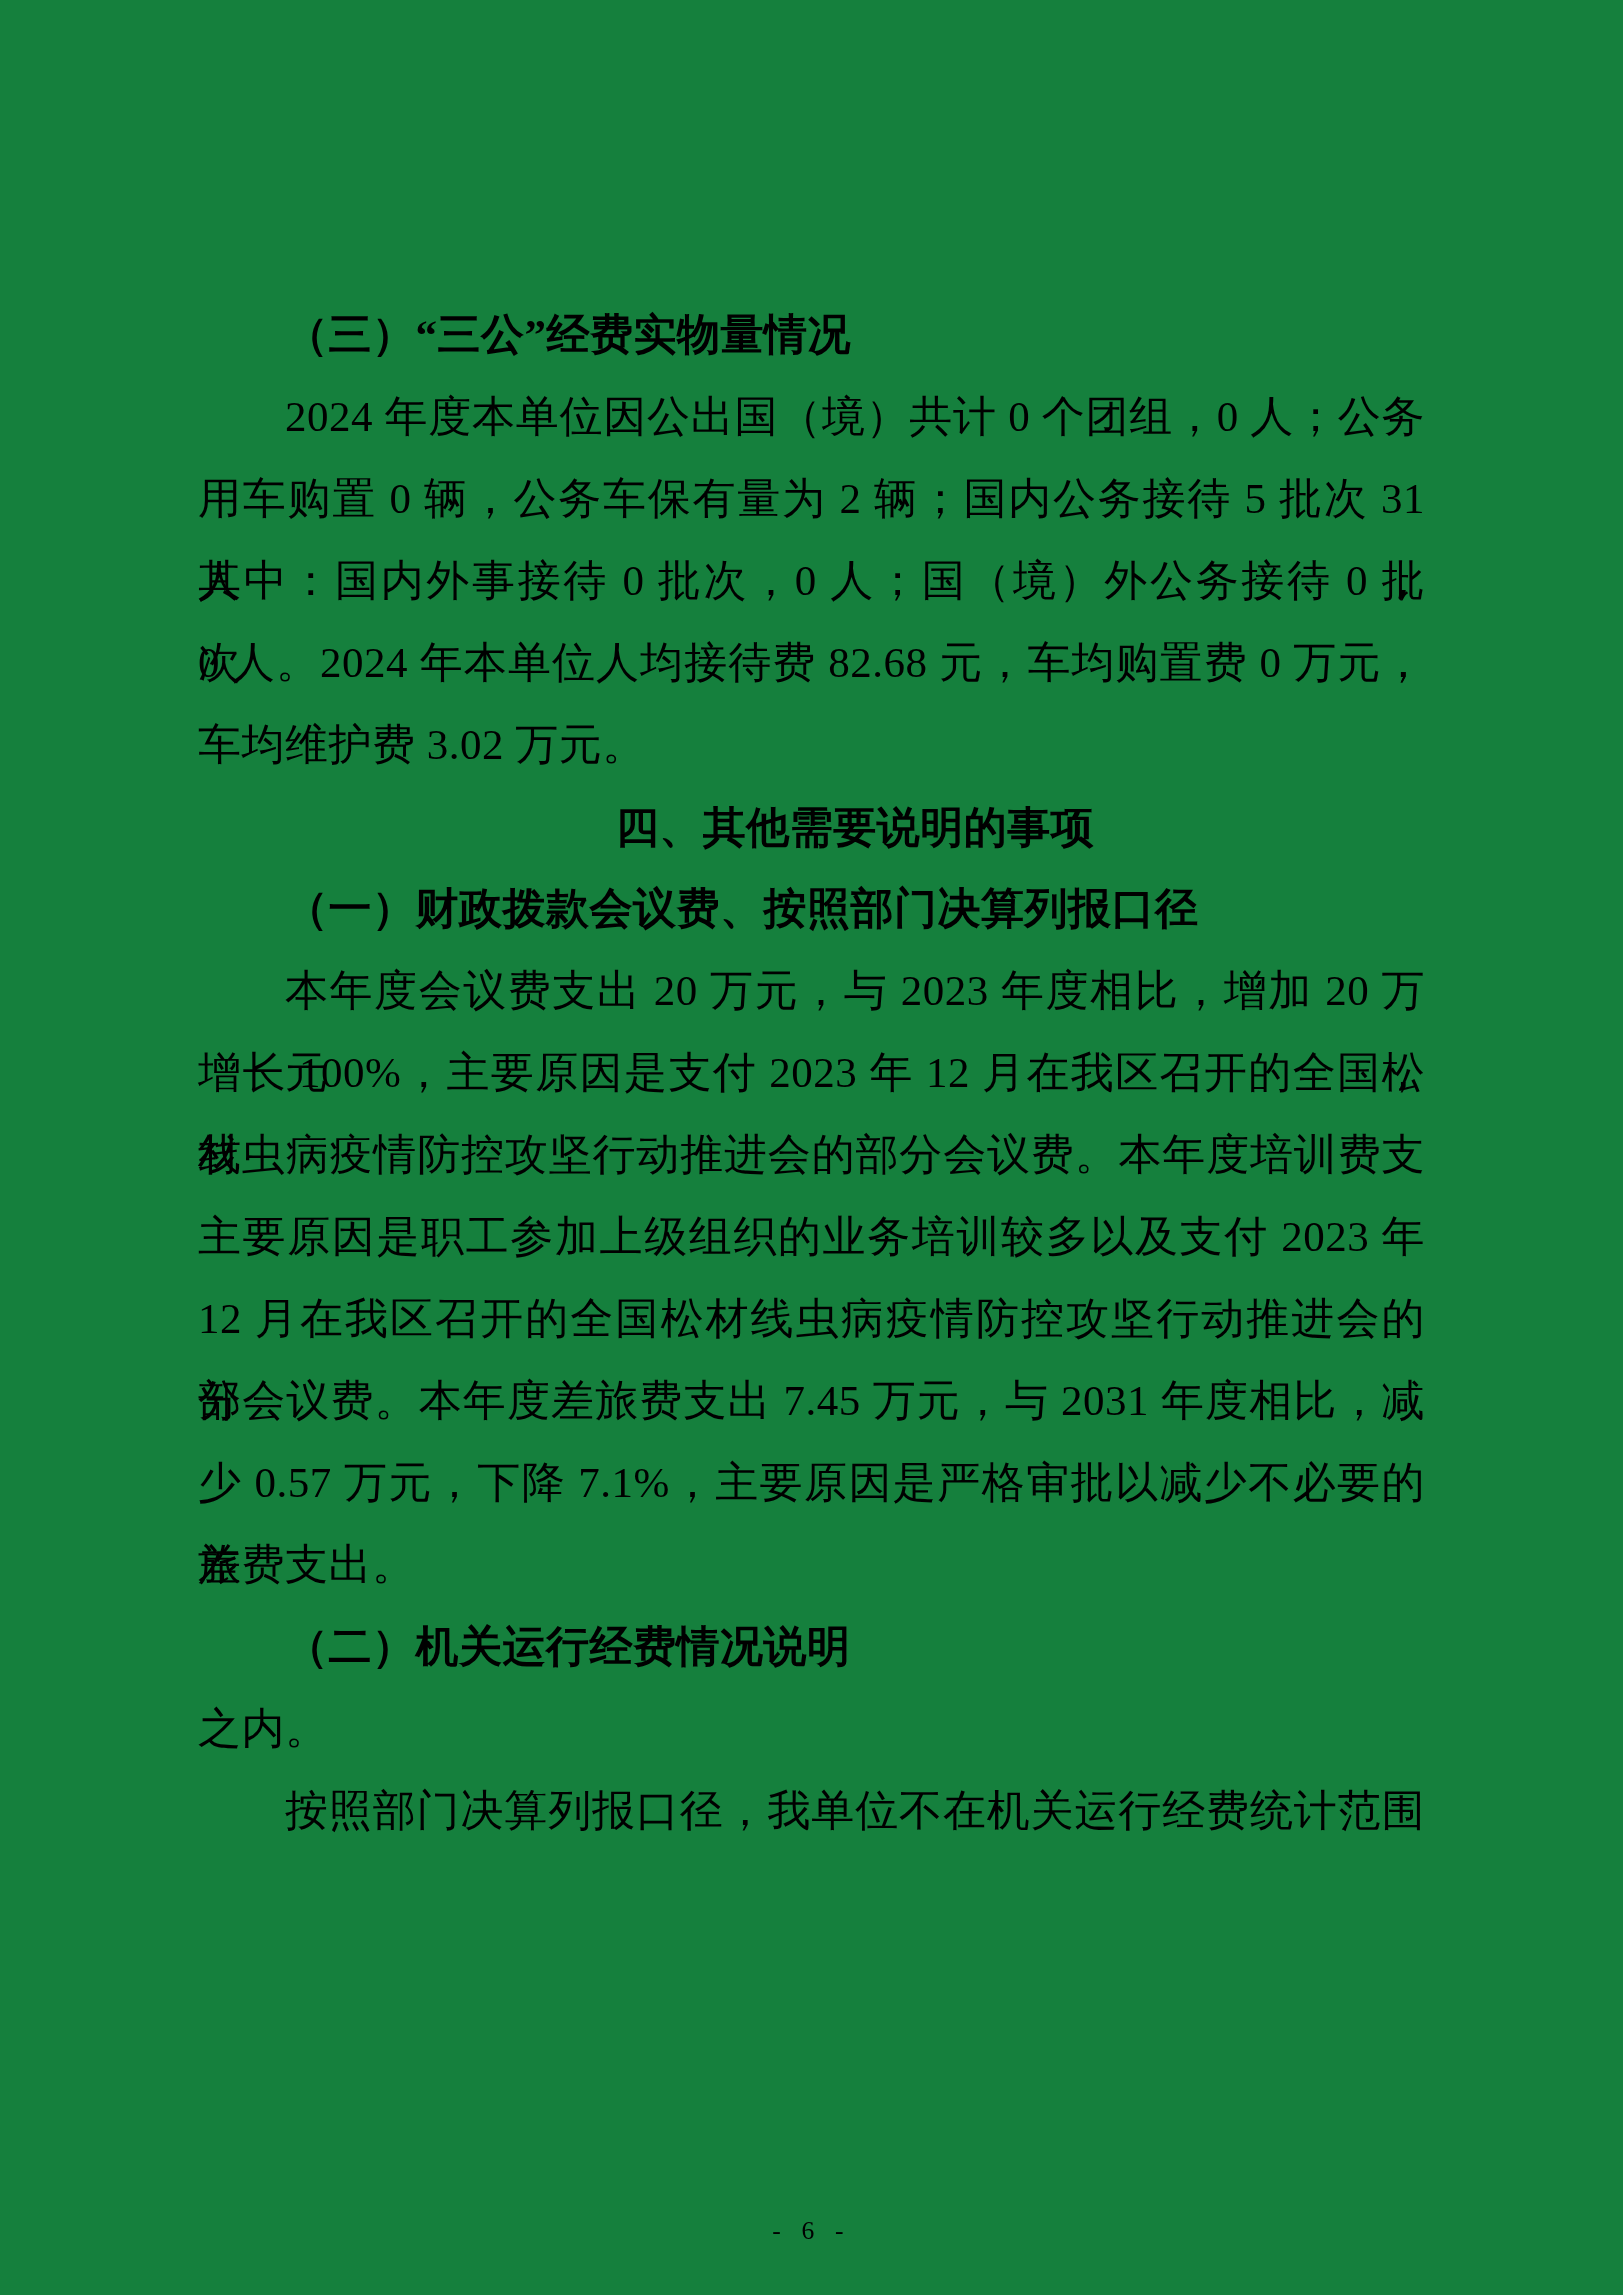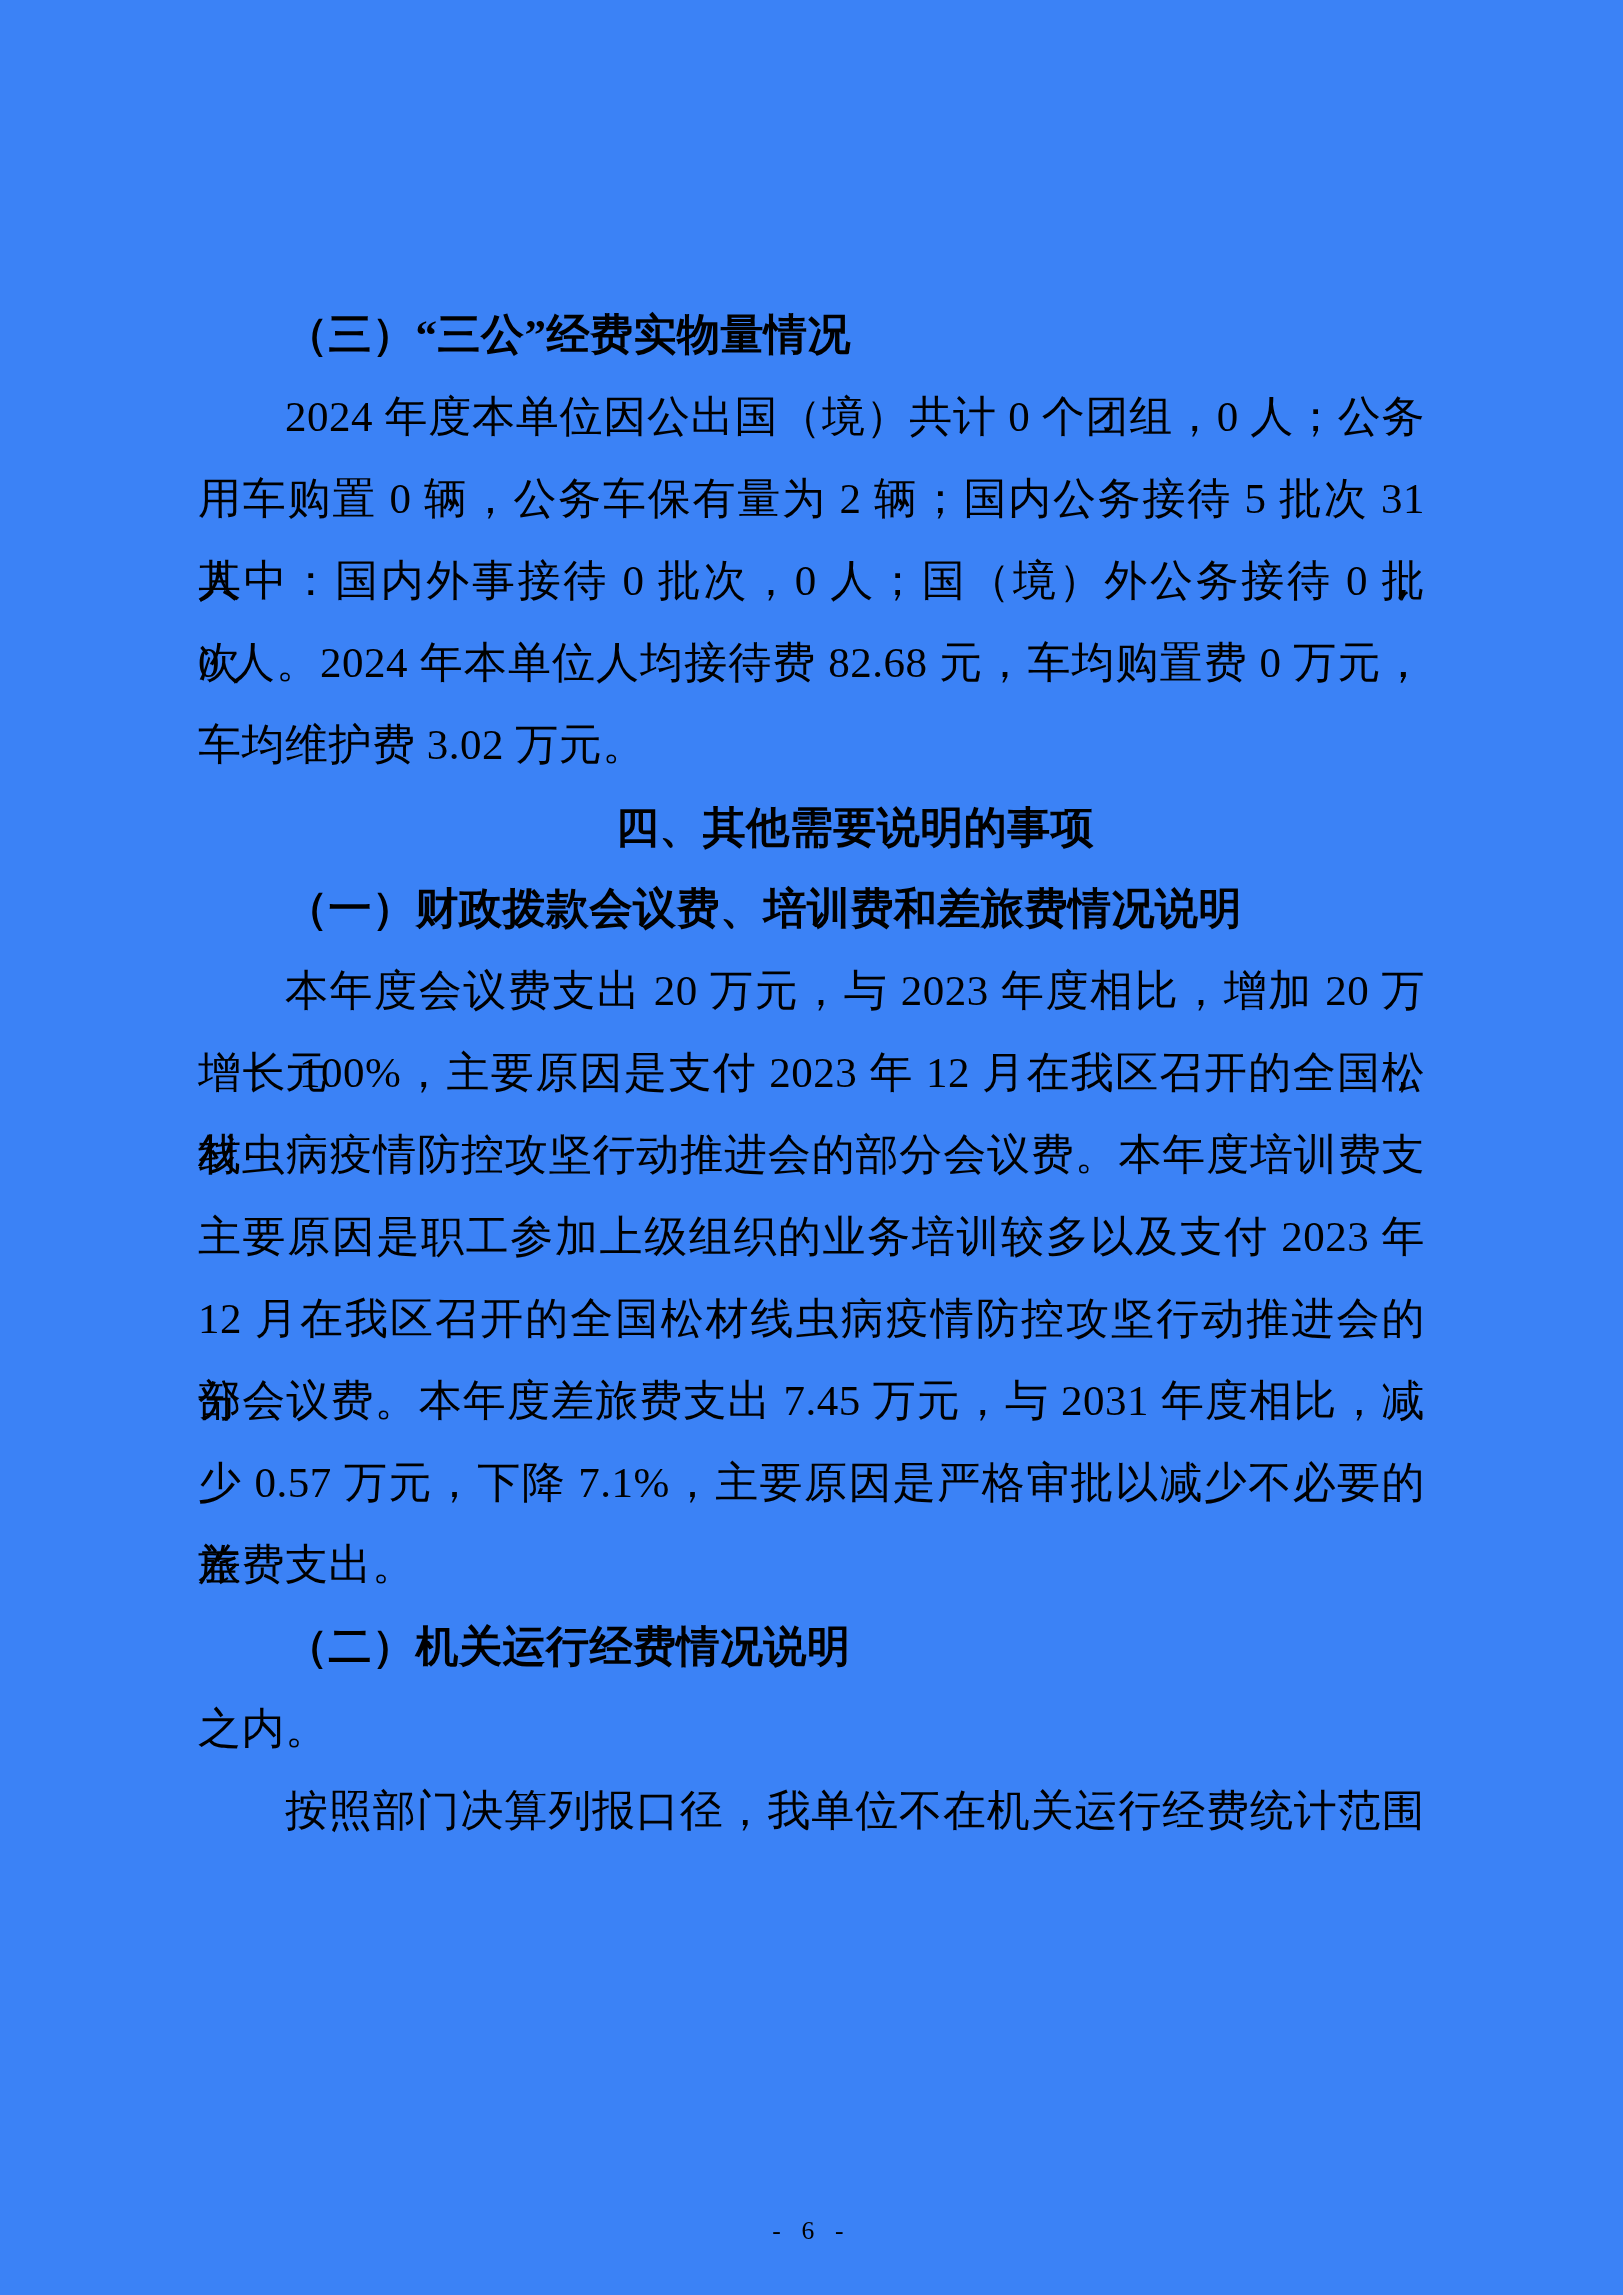--- a/index.html
+++ b/index.html
@@ -4,21 +4,21 @@
 <style>
   html, body { margin: 0; padding: 0; }
   body {
     background: #e8e8e8;
     font-family: "Liberation Serif", "DejaVu Serif", serif;
   }
   .page {
     position: relative;
     width: 1623px;
     height: 2295px;
-    background: #3b82f6;
+    background: #15803d;
     color: #000000;
     overflow: hidden;
   }
   .content {
     position: absolute;
     left: 198px;
     top: 294px;
     width: 1227px;
   }
   .line {
@@ -65,21 +65,21 @@
     <div class="line h-kai ind">（三）“三公”经费实物量情况</div>
 
     <div class="line j ind">2024 年度本单位因公出国（境）共计 0 个团组，0 人；公务</div>
     <div class="line j">用车购置 0 辆，公务车保有量为 2 辆；国内公务接待 5 批次 31 人，</div>
     <div class="line j">其中：国内外事接待 0 批次，0 人；国（境）外公务接待 0 批次，</div>
     <div class="line j">0 人。2024 年本单位人均接待费 82.68 元，车均购置费 0 万元，</div>
     <div class="line">车均维护费 3.02 万元。</div>
 
     <div class="line h-hei ind">四、其他需要说明的事项</div>
 
-    <div class="line h-kai ind">（一）财政拨款会议费、培训费和差旅费情况说明</div>
+    <div class="line h-kai ind">（一）财政拨款会议费、按照部门决算列报口径</div>
 
     <div class="line j ind">本年度会议费支出 20 万元，与 2023 年度相比，增加 20 万元，</div>
     <div class="line j">增长 100%，主要原因是支付 2023 年 12 月在我区召开的全国松材</div>
     <div class="line j">线虫病疫情防控攻坚行动推进会的部分会议费。本年度培训费支</div>
     <div class="line j">主要原因是职工参加上级组织的业务培训较多以及支付 2023 年</div>
     <div class="line j">12 月在我区召开的全国松材线虫病疫情防控攻坚行动推进会的部</div>
     <div class="line j">分会议费。本年度差旅费支出 7.45 万元，与 2031 年度相比，减</div>
     <div class="line j">少 0.57 万元，下降 7.1%，主要原因是严格审批以减少不必要的差</div>
     <div class="line">旅费支出。</div>
 

